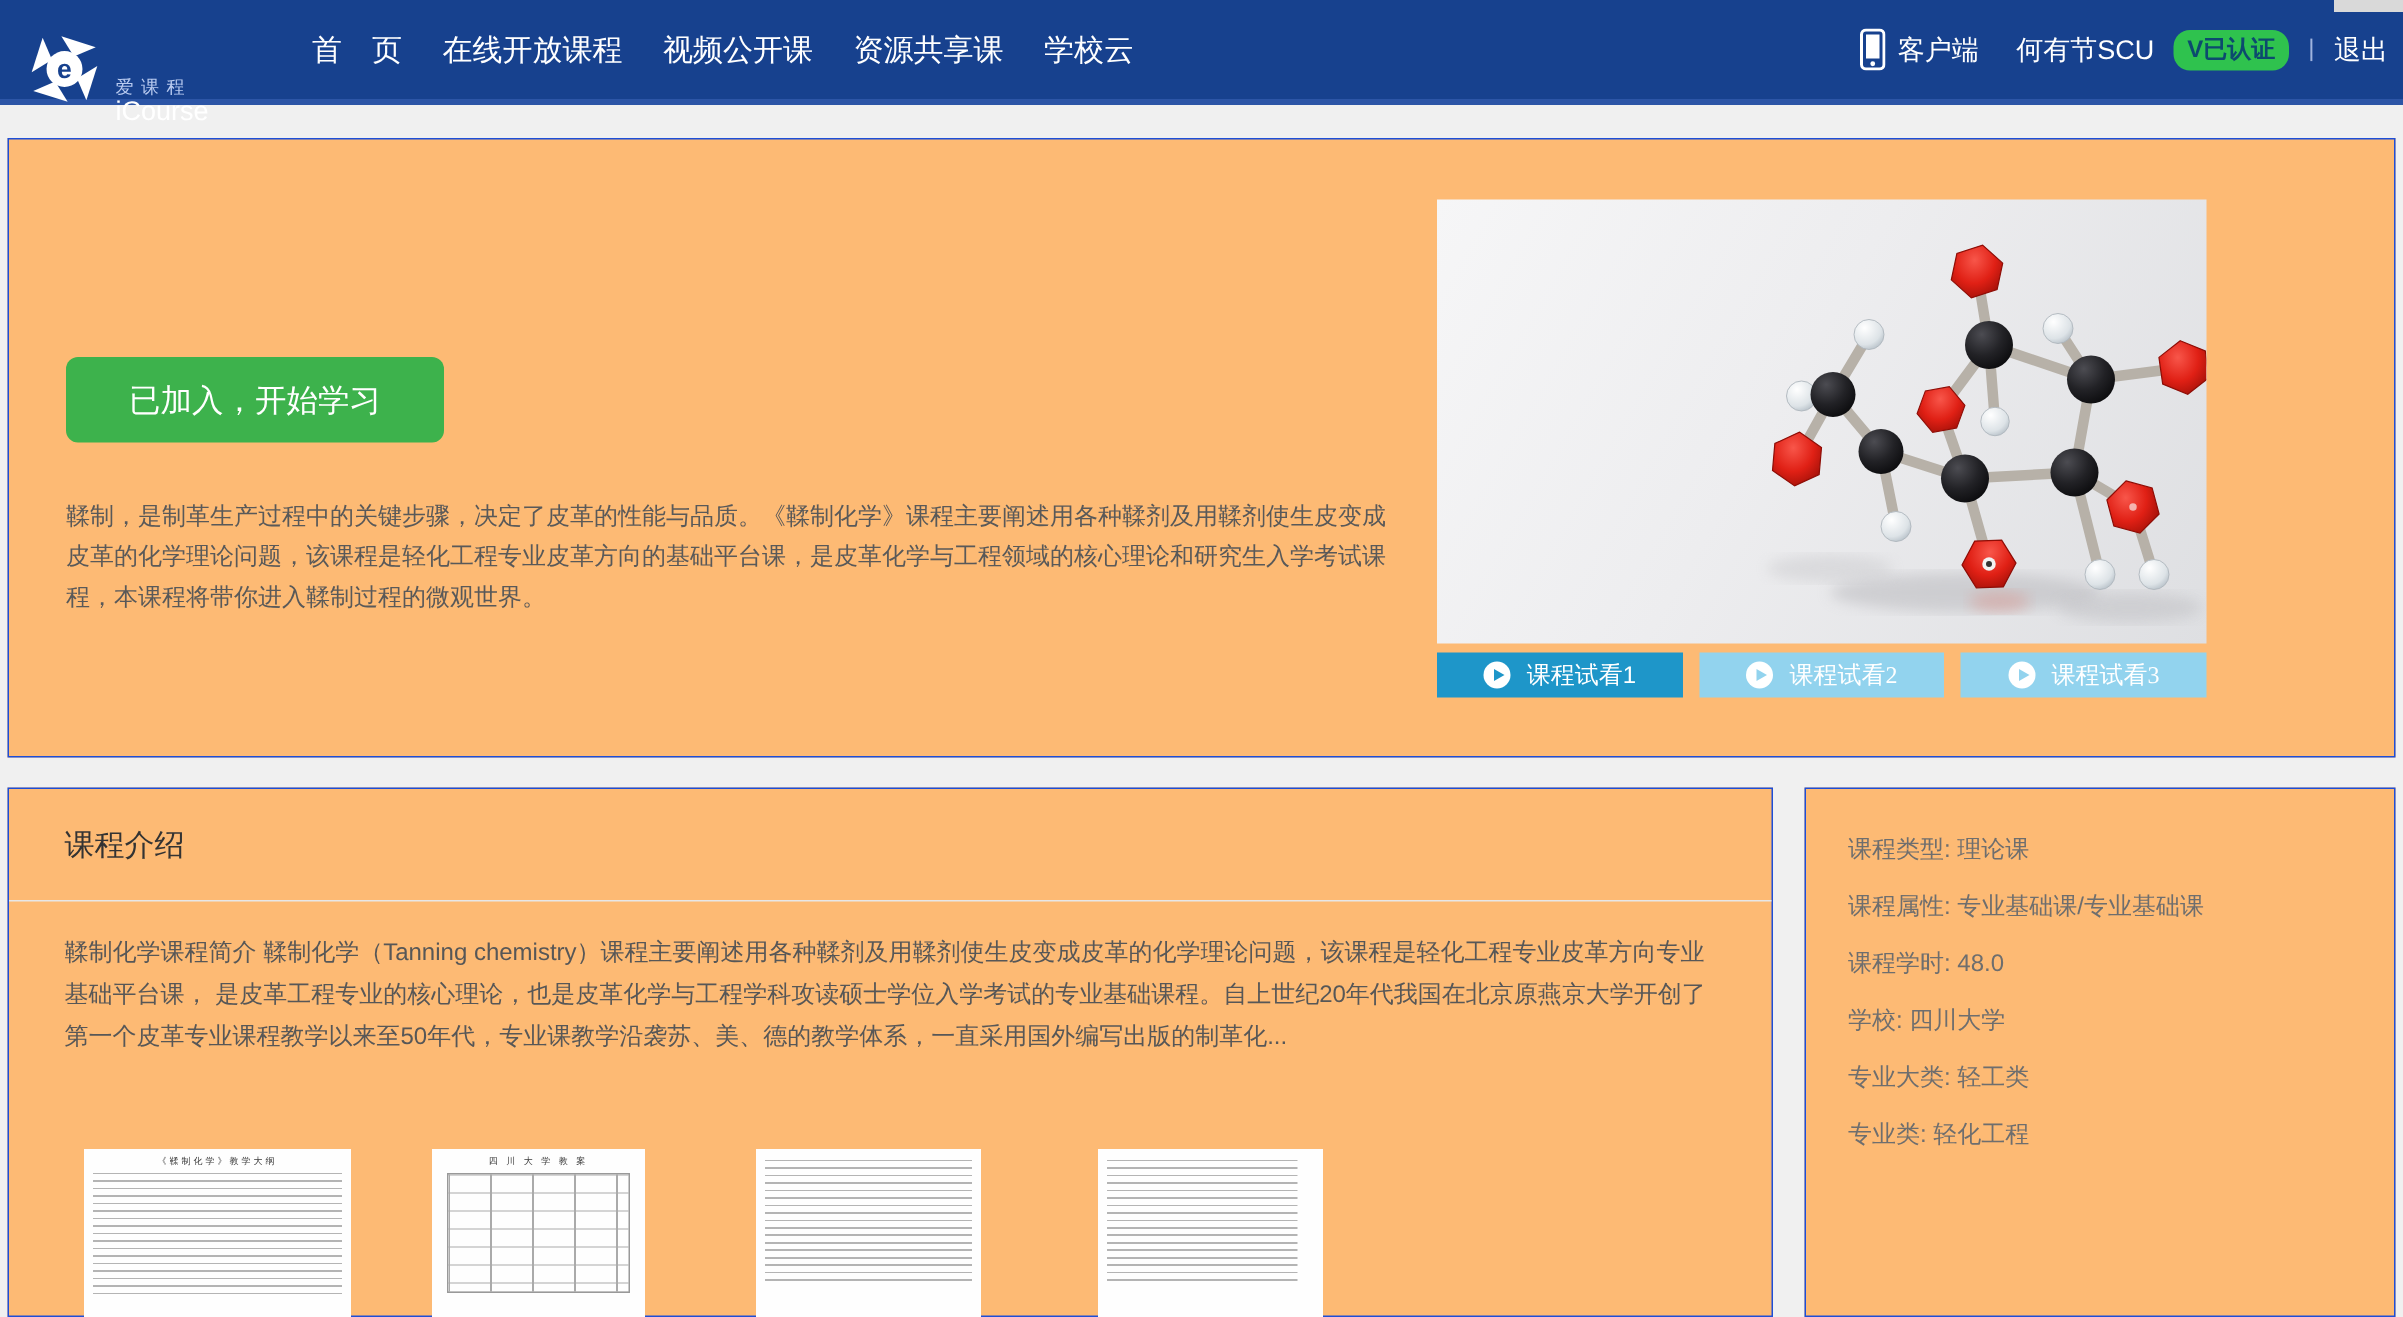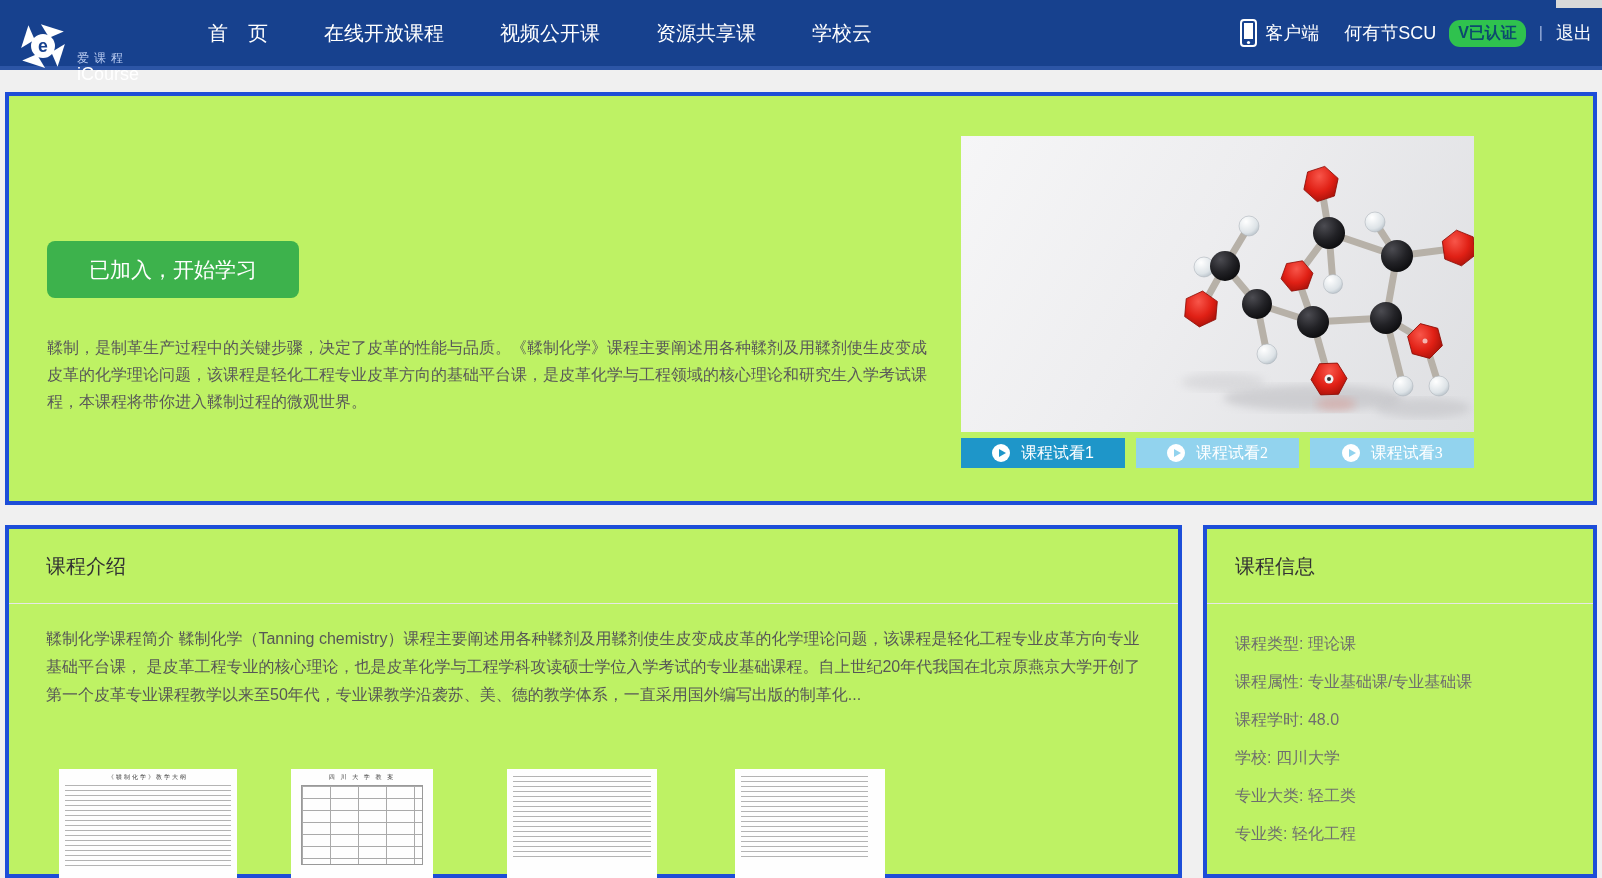--- a/index.html
+++ b/index.html
@@ -16,36 +16,36 @@
     position:absolute; left:0; top:0; width:1602px; height:70px;
     background:#17418e;
     border-bottom:4px solid #2c55a6;
     display:flex; align-items:center;
   }
   .logo { position:absolute; left:18px; top:8px; display:flex; align-items:center; gap:9px; }
   .logo-mark { width:50px; height:50px; }
   .logo-text { display:flex; flex-direction:column; line-height:1.05; }
   .logo-cn { font-size:12px; color:#b9cbf0; letter-spacing:5px;margin-top:44px; }
   .logo-en { font-size:18px; color:#ffffff; }
-  .mainnav { position:absolute; left:208px; top:0; height:66px; display:flex; align-items:center; gap:56px; }
+  .mainnav { position:absolute; left:208px; top:0; height:66px; display:flex; align-items:center; gap:27px; }
   .navitem { color:#ffffff; font-size:20px; font-weight:500; white-space:nowrap; cursor:pointer; }
   .user-cluster { position:absolute; right:10px; top:0; height:66px; display:flex; align-items:center; gap:13px; }
   .client { display:flex; align-items:center; gap:8px; color:#fff; font-size:18px; cursor:pointer; margin-right:12px; }
   .phone-icon { display:block; }
   .username { color:#ffffff; font-size:18px; cursor:pointer; }
   .verified {
     background:#2fc24e; color:#0c4a6e; font-size:16px; font-weight:bold;
     padding:3px 9px; border-radius:11px; white-space:nowrap;
   }
   .nav-divider { color:#9fb4de; font-size:16px; }
   .logout { color:#fff; font-size:18px; cursor:pointer; }
   .browser-artifact { position:absolute; right:0; top:0; width:46px; height:8px; background:#d9d9d9; }
 
   
-  .panel { position:absolute; background:#bef264; border:4px solid #1d4ed8; }
+  .panel { position:absolute; background:#fdba74; border:1px solid #1d4ed8; }
   .panel-hero  { left:5px;  top:92px;  width:1592px; height:413px; }
   .panel-intro { left:5px;  top:525px; width:1177px; height:353px; }
   .panel-info  { left:1203px; top:525px; width:394px; height:353px; }
 
   .panel-head {
     height:75px; border-bottom:1px solid #e7e7e7;
     display:flex; align-items:center; padding-left:37px;
   }
   .panel-head h2 { font-size:20px; font-weight:400; color:#333; }
 
@@ -287,23 +287,20 @@
       <div class="doc-lines"></div>
     </div>
     <div class="doc doc-4">
       <div class="doc-title"></div>
       <div class="doc-lines short"></div>
     </div>
   </div>
 </section>
 
 <aside class="panel panel-info">
-  <div class="panel-head" style="padding-left:28px;">
-    <h2>课程信息</h2>
-  </div>
   <div class="info-list">
     <div class="info-row"><span class="ilabel">课程类型</span><span class="ivalue">理论课</span></div>
     <div class="info-row"><span class="ilabel">课程属性</span><span class="ivalue">专业基础课/专业基础课</span></div>
     <div class="info-row"><span class="ilabel">课程学时</span><span class="ivalue">48.0</span></div>
     <div class="info-row"><span class="ilabel">学校</span><span class="ivalue">四川大学</span></div>
     <div class="info-row"><span class="ilabel">专业大类</span><span class="ivalue">轻工类</span></div>
     <div class="info-row"><span class="ilabel">专业类</span><span class="ivalue">轻化工程</span></div>
   </div>
 </aside>
 

